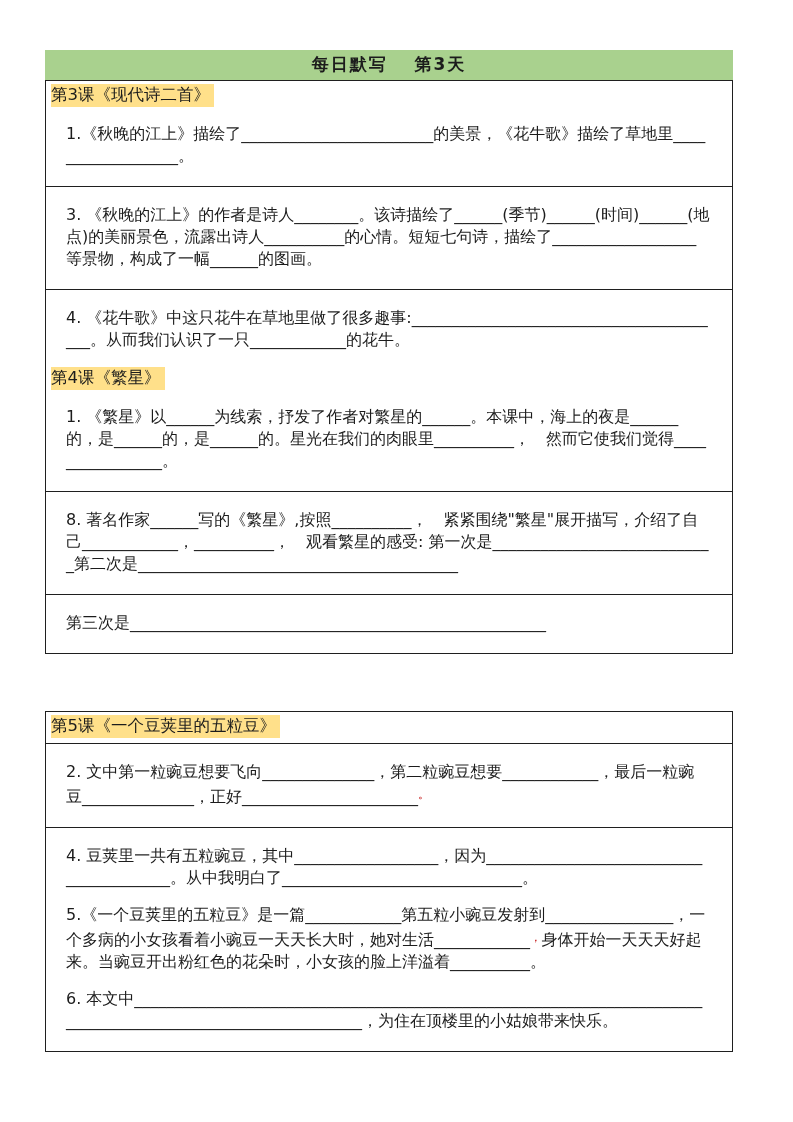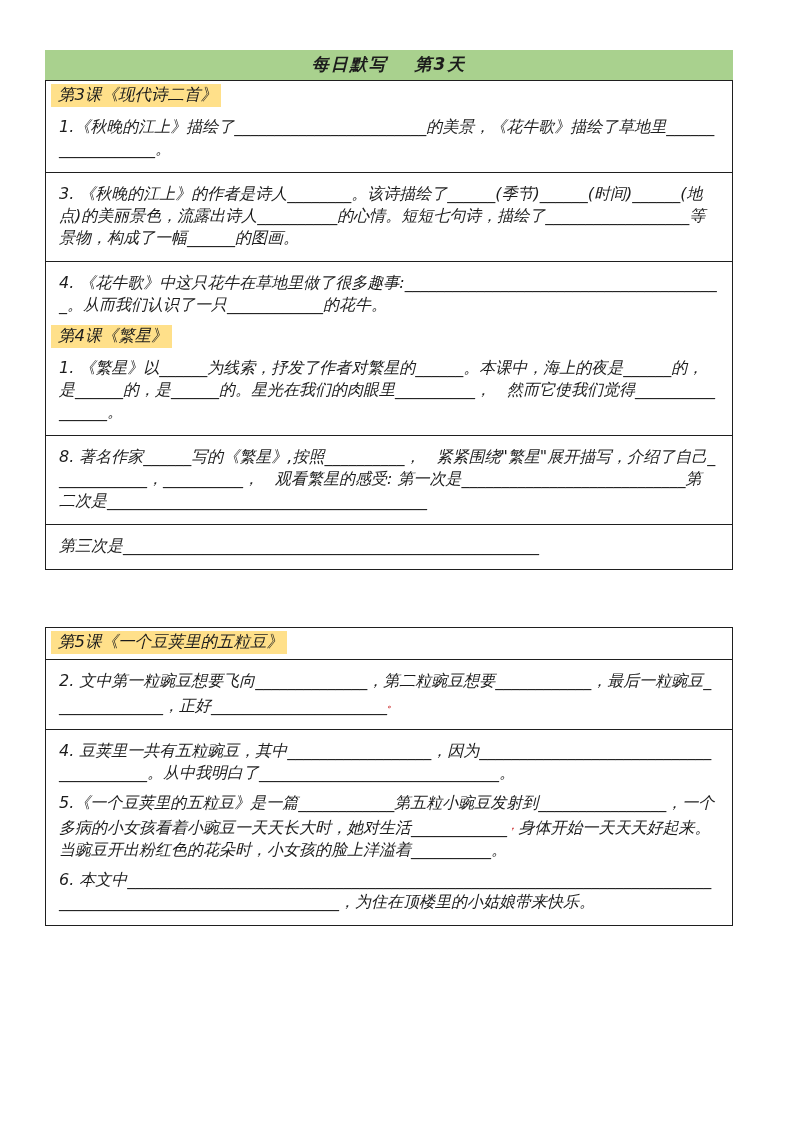--- a/index.html
+++ b/index.html
@@ -1,45 +1,45 @@
 <!DOCTYPE html>
 <html><head>
 <meta charset="utf-8">
 <style>
   html,body{margin:0;padding:0;}
   body{
     width:793px;height:1122px;background:#ffffff;
     font-family:"DejaVu Sans","Liberation Sans",sans-serif;
     color:#1c1c1c;
   }
-  .sheet{box-sizing:border-box;width:774px;padding:50px 41px 0 45px;font-style:italic;}
+  .sheet{box-sizing:border-box;width:774px;padding:50px 41px 0 45px;}
   .wtable{margin:0 0 57px 0;}
   .ghead{
     background:#a9d18e;
     text-align:center;
     font-size:17px;
     font-weight:700;
     padding:3px 0 4px 0;
     letter-spacing:2px;
   }
   .tbody{border:1.5px solid #1f1f1f;background:#ffffff;}
   .row{
     border-bottom:1px solid #1f1f1f;
     padding:2px 7px 4px 5px;
     font-size:16px;
     line-height:22px;
     word-break:break-all;
     overflow-wrap:anywhere;
   }
   .row:last-child{border-bottom:none;}
-  .q{margin:8px;}
+  .q{margin:15px;}
   .hl{
     background:#ffe08a;
     display:inline-block;
-    padding:0 4px 1px 7px;
+    padding:0 4px 1px 0;
     margin:1px 0 1px 0;
     font-size:16.5px;
   }
   .red{
     color:#c00000;
     font-size:0.72em;
     vertical-align:0.35em;
   }
 </style>
 </head>

